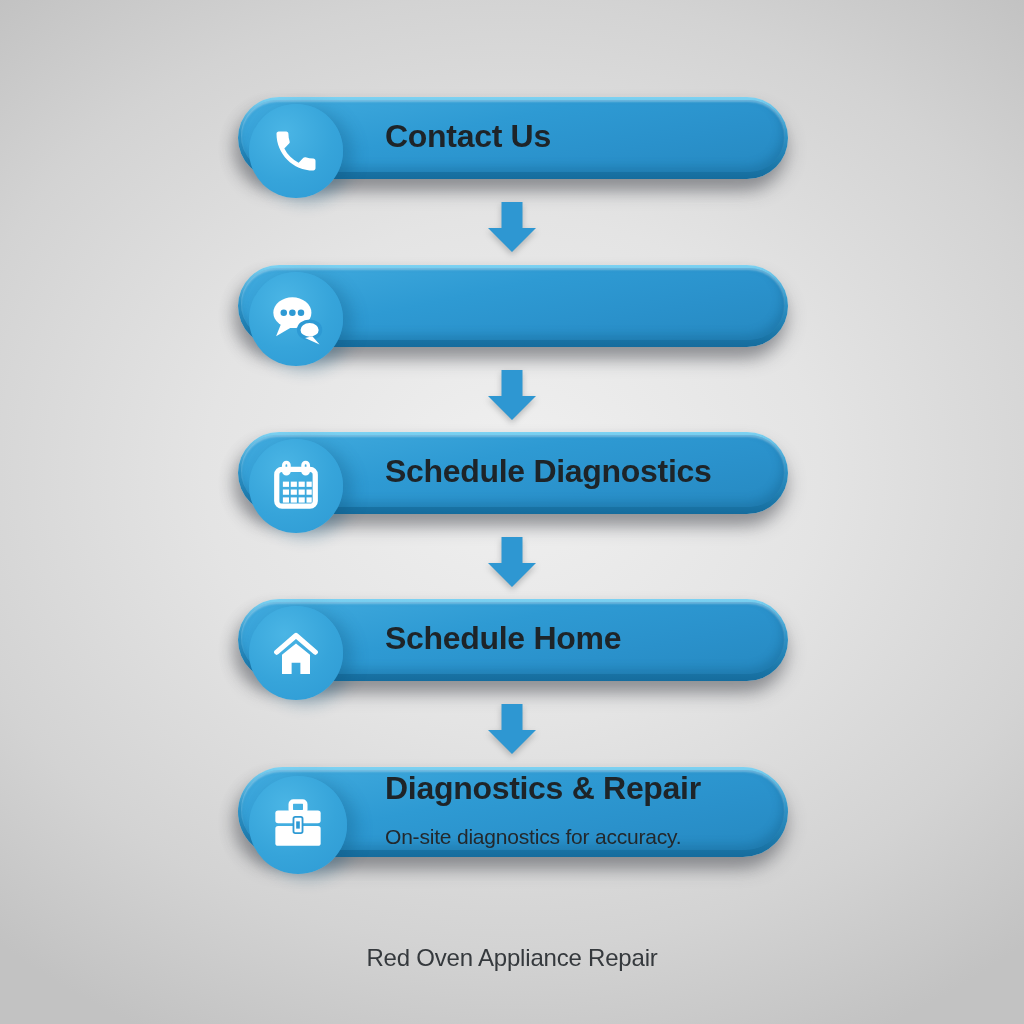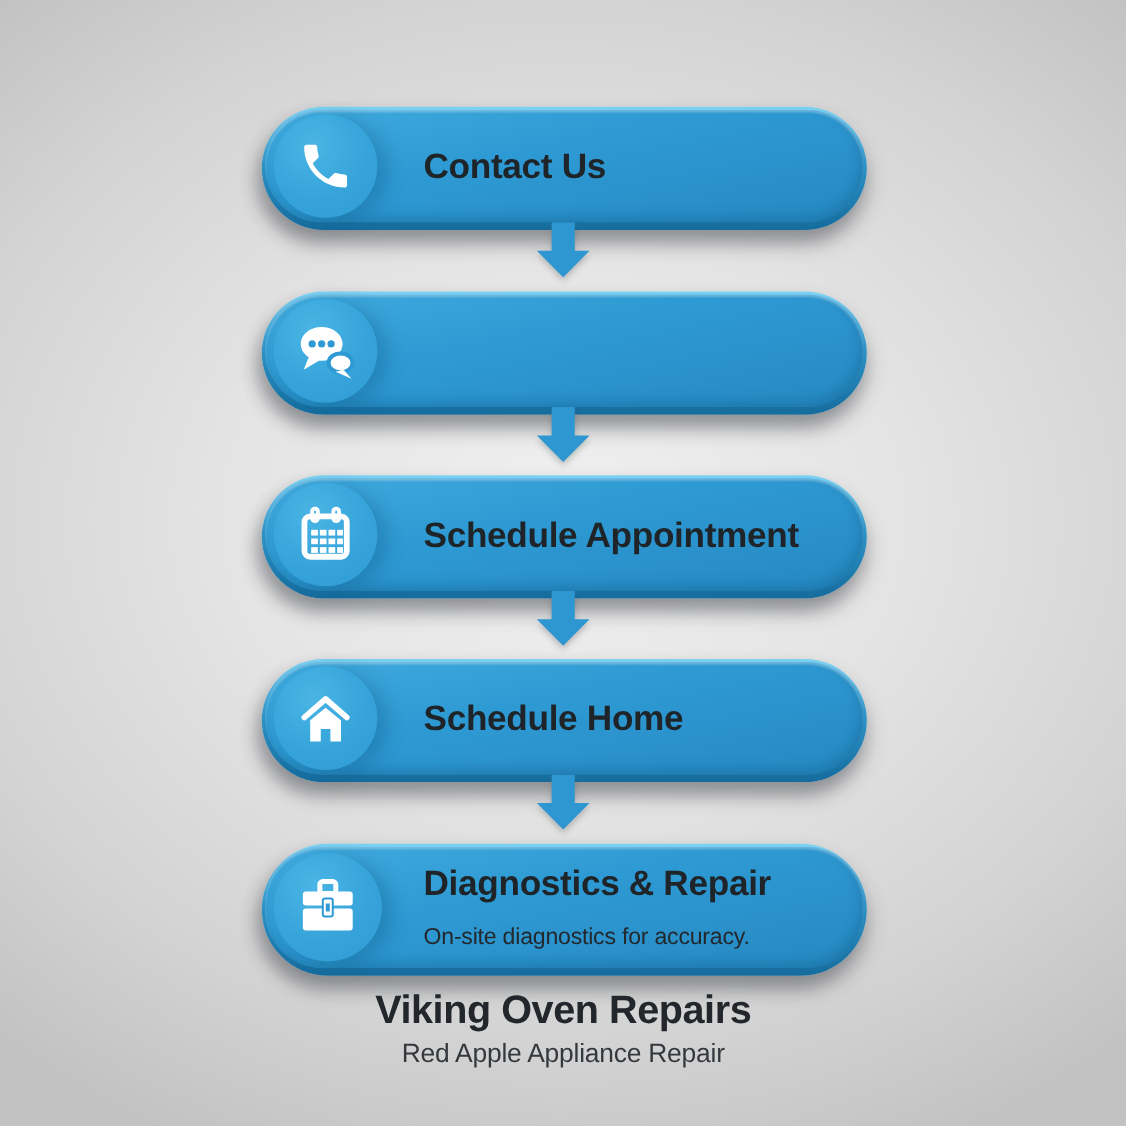--- a/index.html
+++ b/index.html
@@ -5,23 +5,23 @@
   html,body{margin:0;padding:0;background:#b8b8b8;}
   .canvas{
     position:relative;
     width:1024px;height:1024px;
     overflow:hidden;
     font-family:"Liberation Sans", sans-serif;
     background:radial-gradient(ellipse 75% 62% at 50% 46%, #f0f0f0 0%, #e4e4e4 40%, #d3d3d3 75%, #c2c2c2 100%);
   }
   .step{
     position:absolute;
-    left:241px;width:544px;height:102px;
+    left:241px;width:544px;height:72px;
   }
-  .step.tall{height:110px;}
+  .step.tall{height:80px;}
   .step .rim{
     position:absolute;left:-3px;right:-3px;top:-3px;bottom:-7px;
     border-radius:60px;
     background:linear-gradient(180deg,#7dd2f2 0%,#2e94c8 45%,#156c9d 100%);
     box-shadow:0 12px 18px rgba(88,92,98,.45), -6px 10px 14px rgba(88,92,98,.30);
   }
   .step .body{
     position:absolute;inset:0;
     border-radius:52px;
     background:linear-gradient(168deg,#41abde 0%,#2e9ad3 40%,#2a91cb 70%,#2689c1 100%);
@@ -128,21 +128,21 @@
               <rect x="35" y="36" width="7" height="6"></rect>
               <rect x="44" y="36" width="6" height="6"></rect>
             <rect x="17" y="45" width="7" height="6"></rect>
               <rect x="26" y="45" width="7" height="6"></rect>
               <rect x="35" y="45" width="7" height="6"></rect>
               <rect x="44" y="45" width="6" height="6"></rect>
           </g>
         </svg>
       </div>
       <div class="labels">
-        <div class="step-title">Schedule Appointment</div>
+        <div class="step-title">Schedule Diagnostics</div>
       </div>
     </div>
   </div>
 
   <svg class="arrow" style="top:537px" viewBox="0 0 48 50">
     <polygon fill="#2e97d2" points="13.5,0 34.5,0 34.5,26 48,26 24,50 0,26 13.5,26"></polygon>
   </svg>
 
   <div class="step" style="top:602px">
     <div class="rim"></div>
@@ -175,16 +175,15 @@
           <rect x="30" y="28" width="4" height="8" fill="#2e9ad4"></rect>
         </svg>
       </div>
       <div class="labels">
         <div class="step-title">Diagnostics &amp; Repair</div>
         <div class="step-subtitle">On-site diagnostics for accuracy.</div>
       </div>
     </div>
   </div>
 
-  <div class="footer-title">Viking Oven Repairs</div>
-  <div class="footer-subtitle">Red Apple Appliance Repair</div>
+  <div class="footer-subtitle">Red Oven Appliance Repair</div>
 
 </div>
 
 </body></html>

